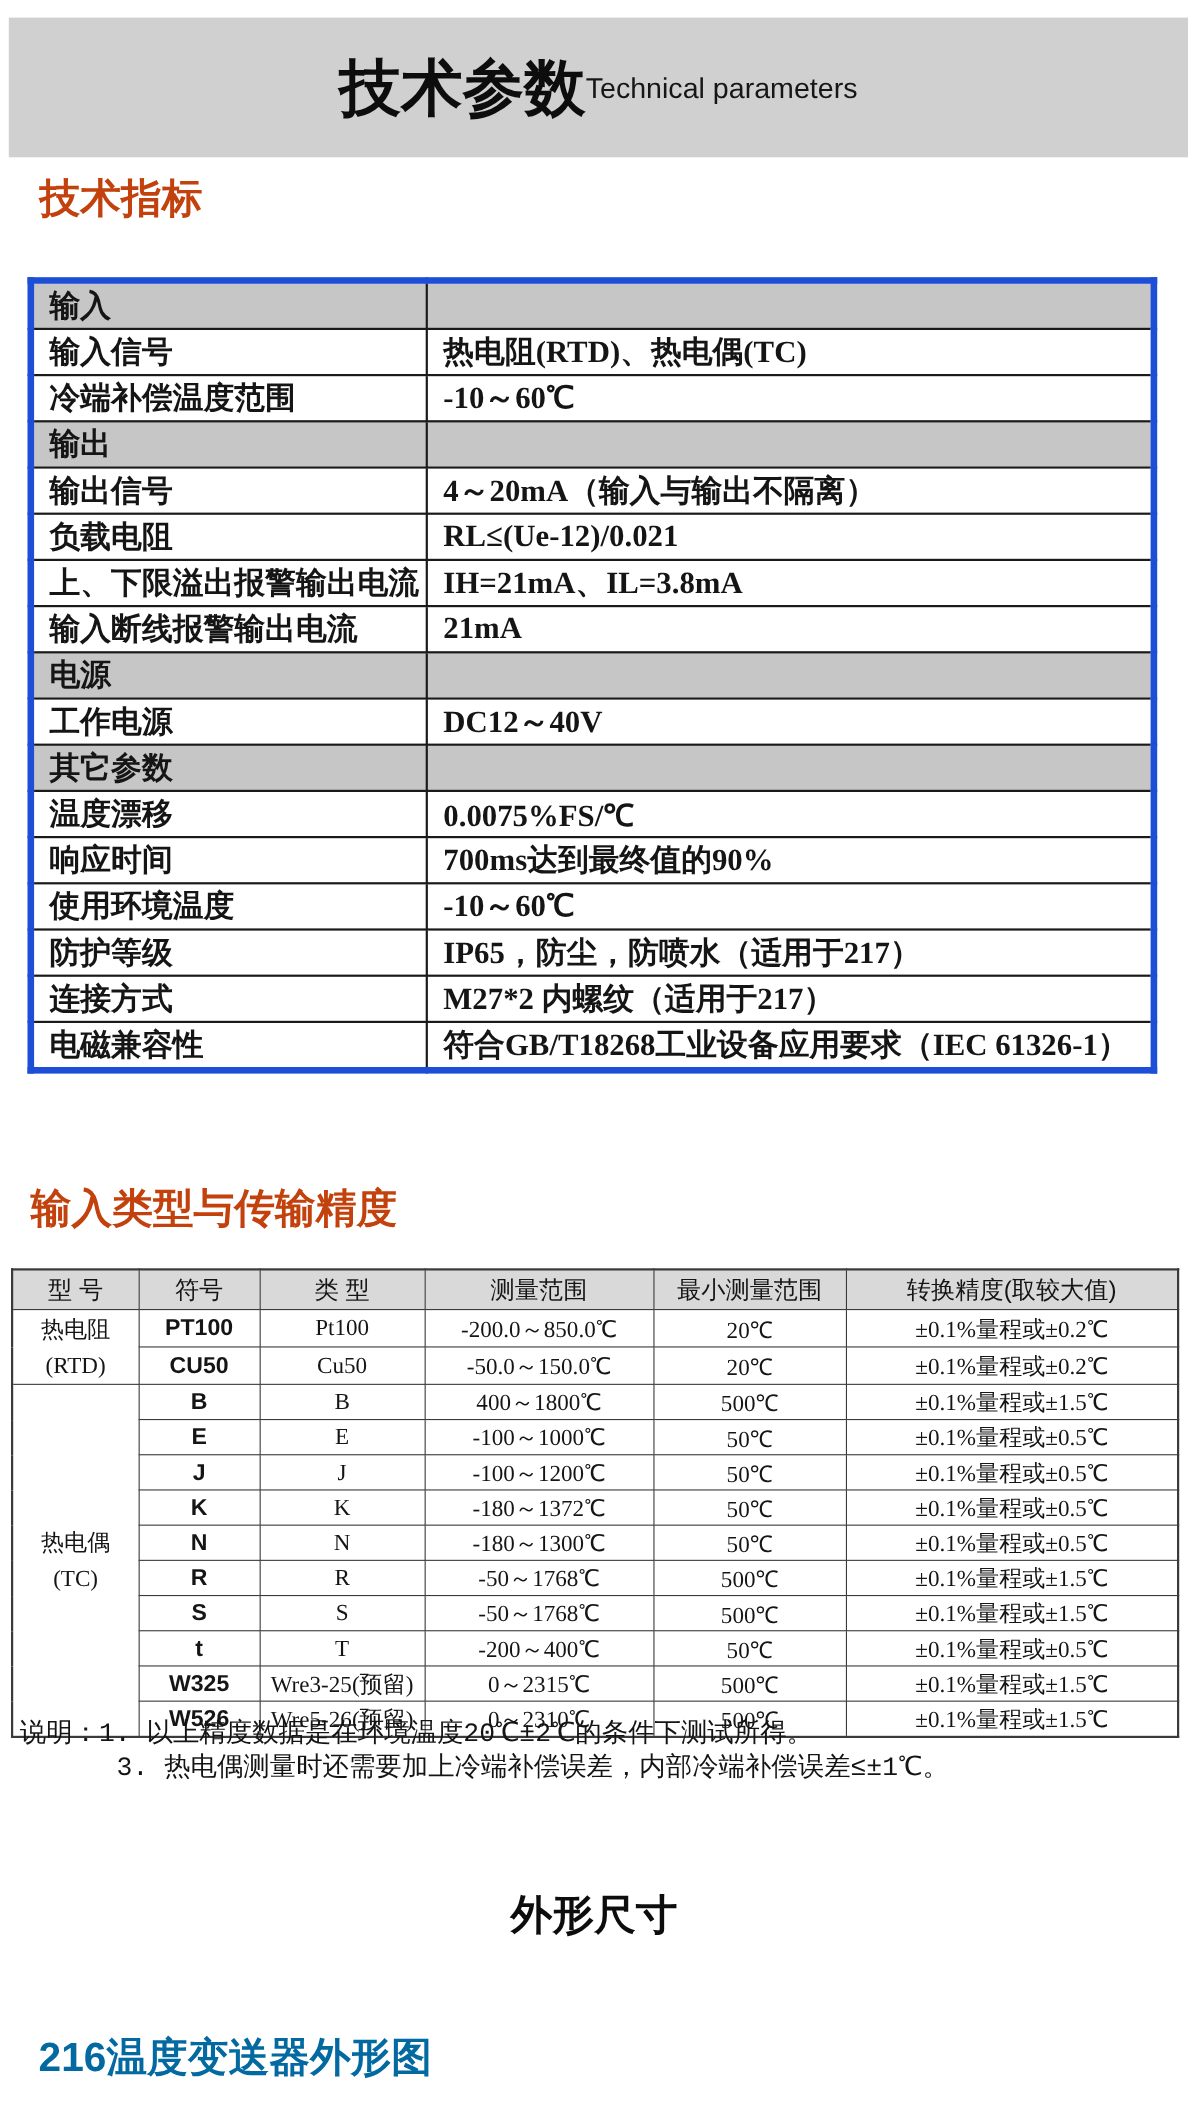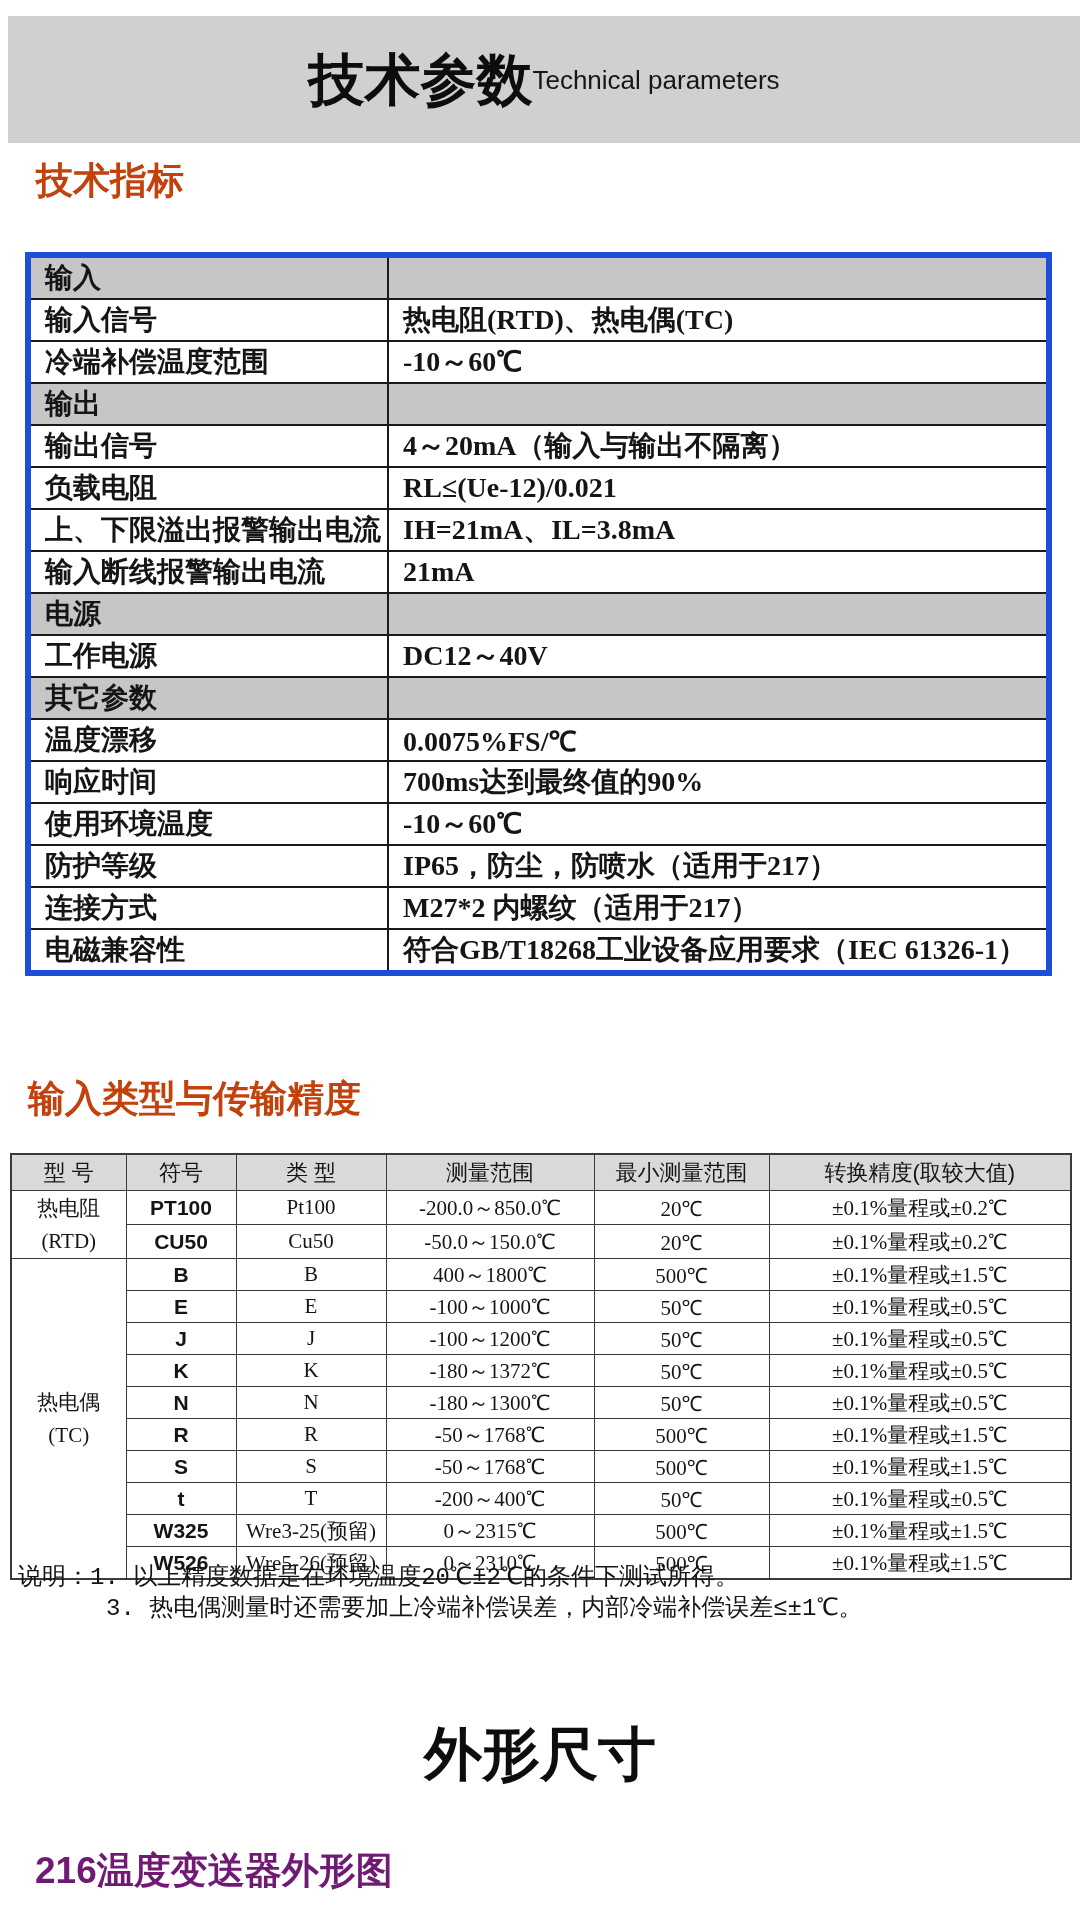--- a/index.html
+++ b/index.html
@@ -59,25 +59,25 @@
   .notes {
     position:absolute; left:18px; top:1562px;
     font-family:Liberation Mono, monospace; font-size:24px; color:#141414;
   }
   .notes .line { height:31px; line-height:31px; white-space:nowrap; }
   .notes .indent { margin-left:88px; }
 
   
   #dims-title {
     position:absolute; left:0; top:1716px; width:1080px; text-align:center;
-    font-size:58px; font-weight:bold; color:#0d0d0d;
+    font-size:38px; font-weight:bold; color:#0d0d0d;
   }
   #outline-title {
     position:absolute; left:35px; top:1846px;
-    font-size:37px; font-weight:bold; color:#701a75; white-space:nowrap;
+    font-size:37px; font-weight:bold; color:#0369a1; white-space:nowrap;
   }
 </style>
 </head>
 <body>
 
 <div id="page">
 
   <div class="banner">
     <div class="banner-title">技术参数</div>
     <div class="banner-sub">Technical parameters</div>

